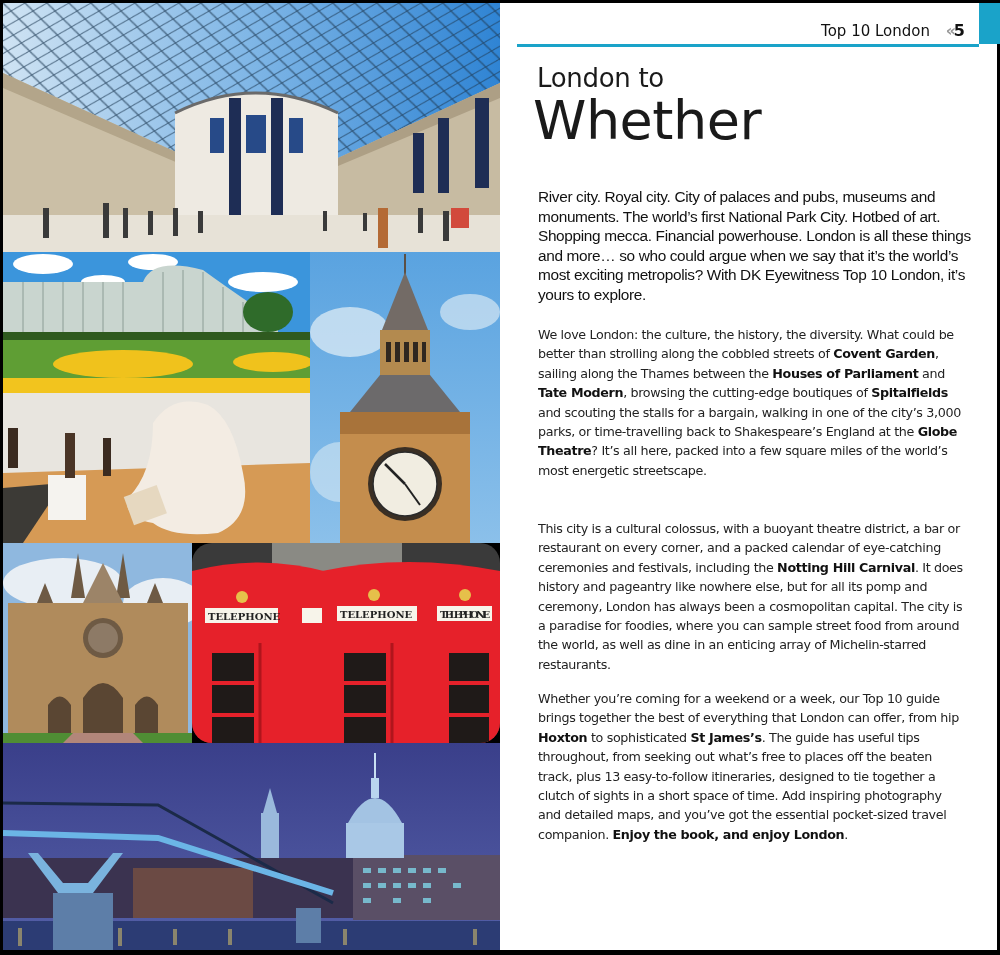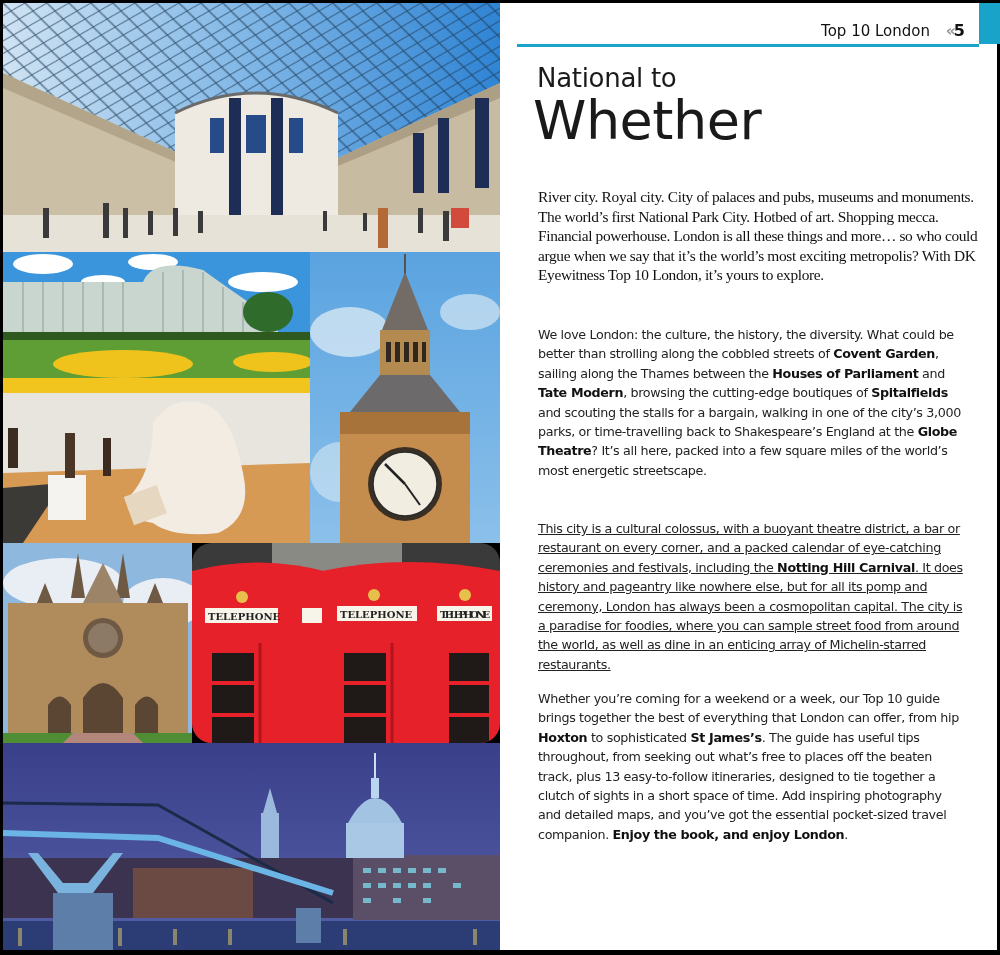--- a/index.html
+++ b/index.html
@@ -47,31 +47,31 @@
     position: absolute; left: 37px; top: 60px;
     font-family: "DejaVu Sans", sans-serif; font-size: 26px; color: #1a1a1a; letter-spacing: -0.3px;
   }
   .city {
     position: absolute; left: 33px; top: 86px;
     font-family: "DejaVu Sans", sans-serif; font-size: 54px; color: #1a1a1a; letter-spacing: -0.5px;
   }
 
   .lede {
     position: absolute; left: 38px; top: 184px; width: 440px;
-    font-family: Liberation Serif, serif;
+    font-family: Liberation Sans, sans-serif;
     font-size: 15.4px; line-height: 19.6px; color: #111; letter-spacing: -0.35px;
   }
   .body-para {
     position: absolute; left: 38px; width: 430px;
     font-family: "DejaVu Sans", sans-serif;
     font-size: 12.7px; line-height: 19.4px; color: #222; letter-spacing: -0.35px;
   }
   .body-para b { font-weight: bold; color: #111; }
   #p1 { top: 322px; }
-  #p2 { top: 516px; text-decoration: underline; }
+  #p2 { top: 516px; }
   #p3 { top: 686px; }
 
   .caption {
     position: absolute; left: 38px; top: 885px; width: 440px;
     font-family: "Liberation Sans", sans-serif; font-size: 10px; line-height: 13px; color: #222;
   }
   .caption b { font-weight: bold; }
 </style>
 </head>
 <body>
@@ -321,21 +321,21 @@
 <div class="page">
 
   <div class="running-head">
     <span class="title">Top 10 London</span>
     <span class="chev">«</span>
     <span class="pageno">5</span>
     <div class="rule"></div>
     <div class="tab"></div>
   </div>
 
-  <div class="welcome">National to</div>
+  <div class="welcome">London to</div>
   <div class="city">Whether</div>
 
   <p class="lede">River city. Royal city. City of palaces and pubs, museums and monuments. The world’s first National Park City. Hotbed of art. Shopping mecca. Financial powerhouse. London is all these things and more… so who could argue when we say that it’s the world’s most exciting metropolis? With DK Eyewitness Top 10 London, it’s yours to explore.</p>
 
   <p class="body-para" id="p1"><span>We love London: the culture, the history, the diversity. What could be better than strolling along the cobbled streets of </span><b>Covent Garden</b><span>, sailing along the Thames between the </span><b>Houses of Parliament</b><span> and </span><b>Tate Modern</b><span>, browsing the cutting-edge boutiques of </span><b>Spitalfields</b><span> and scouting the stalls for a bargain, walking in one of the city’s 3,000 parks, or time-travelling back to Shakespeare’s England at the </span><b>Globe Theatre</b><span>? It’s all here, packed into a few square miles of the world’s most energetic streetscape.</span></p>
   <p class="body-para" id="p2"><span>This city is a cultural colossus, with a buoyant theatre district, a bar or restaurant on every corner, and a packed calendar of eye-catching ceremonies and festivals, including the </span><b>Notting Hill Carnival</b><span>. It does history and pageantry like nowhere else, but for all its pomp and ceremony, London has always been a cosmopolitan capital. The city is a paradise for foodies, where you can sample street food from around the world, as well as dine in an enticing array of Michelin-starred restaurants.</span></p>
   <p class="body-para" id="p3"><span>Whether you’re coming for a weekend or a week, our Top 10 guide brings together the best of everything that London can offer, from hip </span><b>Hoxton</b><span> to sophisticated </span><b>St James’s</b><span>. The guide has useful tips throughout, from seeking out what’s free to places off the beaten track, plus 13 easy-to-follow itineraries, designed to tie together a clutch of sights in a short space of time. Add inspiring photography and detailed maps, and you’ve got the essential pocket-sized travel companion. </span><b>Enjoy the book, and enjoy London</b><span>.</span></p>
 
 </div>
 

